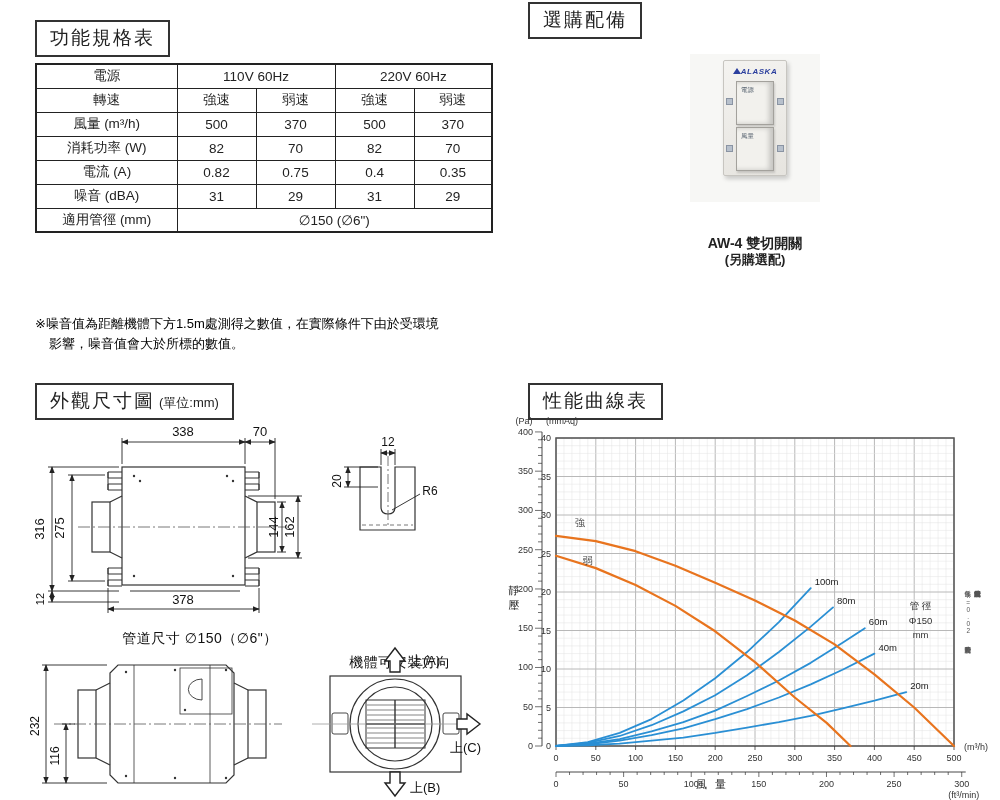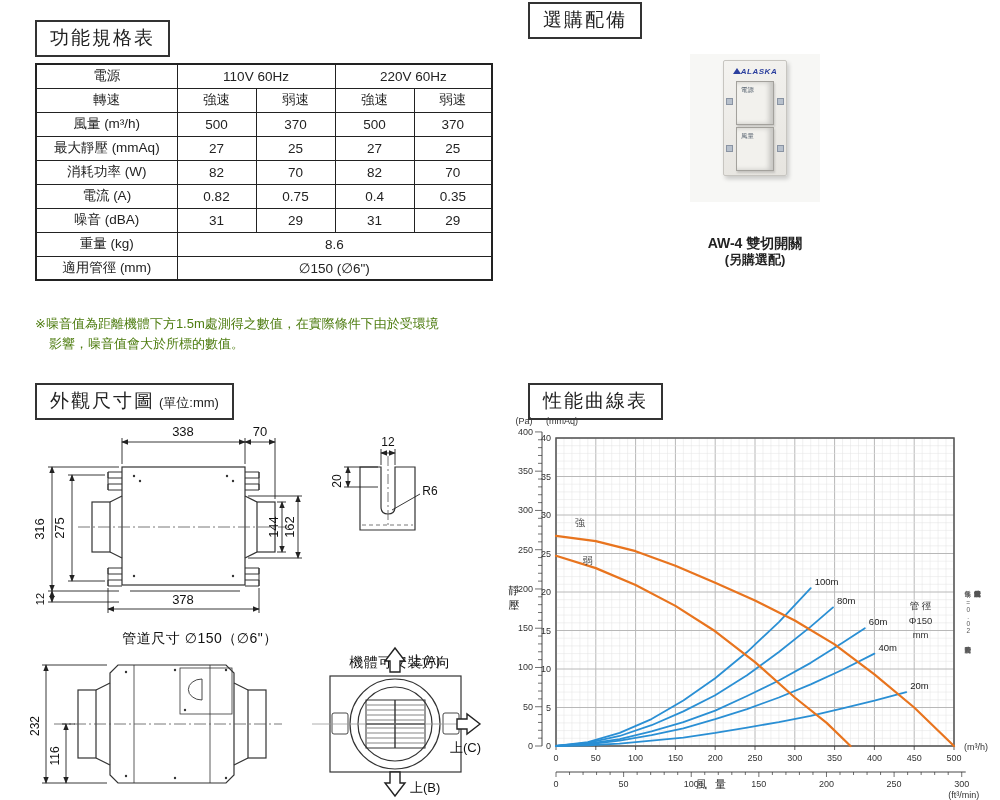--- a/index.html
+++ b/index.html
@@ -8,21 +8,21 @@
   .abs { position:absolute; }
   .sec-hdr { border:2px solid #333; border-radius:0; padding:3px 13px 4px;
              font-size:19px; letter-spacing:2px; color:#222; background:#fff; white-space:nowrap; }
   .sec-hdr .suffix { font-size:13px; letter-spacing:0; margin-left:4px; }
 
   
   table.spec { border-collapse:collapse; table-layout:fixed; width:456px; }
   table.spec td { border:1px solid #222; border-top-width:1.5px; border-bottom-width:1.5px;
                   height:24px; text-align:center; font-size:13.5px; padding:0 2px; }
   table.spec { border:2px solid #222; }
-  .footnote { font-size:13px; line-height:1.55; color:#4d7c0f; }
+  .footnote { font-size:13px; line-height:1.55; color:#000000; }
   .footnote .fn2 { padding-left:14px; }
 
   
   .photo-box { width:130px; height:148px; background:#f7f7f5; }
   .plate { position:relative; width:64px; height:116px; margin:6px auto 0;
            background:linear-gradient(160deg,#f4f3f0,#e6e4df); border:1px solid #c7c5c0;
            border-radius:2px; box-shadow:2px 3px 4px rgba(0,0,0,.18); }
   .plate-logo { display:flex; align-items:center; justify-content:center; gap:0;
                 height:14px; margin-top:3px; }
   .plate-logo .tri { width:0; height:0; border-left:4px solid transparent;
@@ -75,50 +75,39 @@
     <td>弱速</td>
   </tr>
   <tr>
     <td>風量 (m³/h)</td>
     <td>500</td>
     <td>370</td>
     <td>500</td>
     <td>370</td>
   </tr>
   <tr>
-    <td>最大靜壓 (mmAq)</td>
-    <td>27</td>
-    <td>25</td>
-    <td>27</td>
-    <td>25</td>
-  </tr>
-  <tr>
     <td>消耗功率 (W)</td>
     <td>82</td>
     <td>70</td>
     <td>82</td>
     <td>70</td>
   </tr>
   <tr>
     <td>電流 (A)</td>
     <td>0.82</td>
     <td>0.75</td>
     <td>0.4</td>
     <td>0.35</td>
   </tr>
   <tr>
     <td>噪音 (dBA)</td>
     <td>31</td>
     <td>29</td>
     <td>31</td>
     <td>29</td>
-  </tr>
-  <tr>
-    <td>重量 (kg)</td>
-    <td colspan="4">8.6</td>
   </tr>
   <tr>
     <td>適用管徑 (mm)</td>
     <td colspan="4">∅150 (∅6")</td>
   </tr>
 </tbody>
   </table>
 
 <div class="abs footnote" style="left:35px; top:314px; width:470px;">
   <div>※噪音值為距離機體下方1.5m處測得之數值，在實際條件下由於受環境</div>

